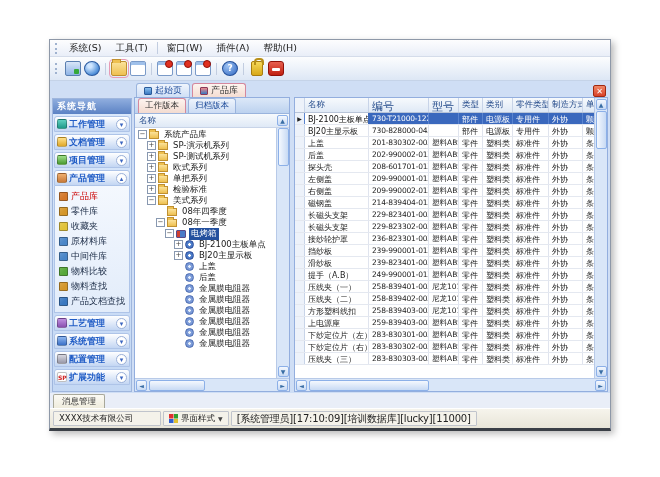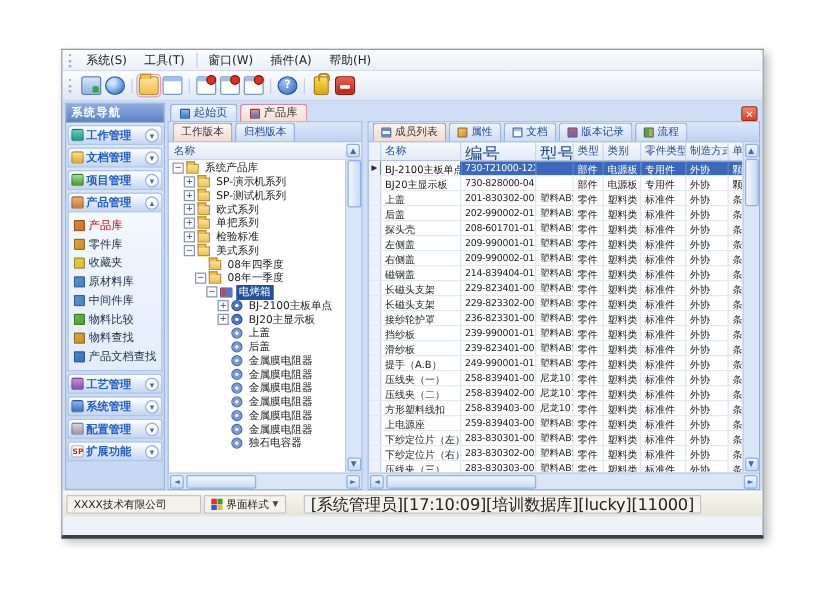--- a/index.html
+++ b/index.html
@@ -34,21 +34,21 @@
   .help-icon::after{content:"?"; position:absolute; left:0; right:0; top:1px; text-align:center; color:#fff; font-size:9px; font-weight:bold;}
   .lock-icon{background:linear-gradient(#f6d95a,#d8a818); border:1px solid #a87d10; width:12px; margin:0 2px;}
   .lock-icon::before{content:""; position:absolute; left:2px; top:-4px; width:6px; height:5px; border:2px solid #b8901a; border-bottom:none; border-radius:4px 4px 0 0;}
   .exit-icon{background:linear-gradient(#e86050,#c02010); border:1px solid #901008; border-radius:3px;}
   .exit-icon::after{content:""; position:absolute; left:3px; top:6px; right:3px; height:3px; background:#fff; border-radius:1px;}
 
   
   .content{height:312px; display:flex; padding:1px 2px; gap:2px; background:#cfdef5;}
 
   
-  .sidebar{width:80px; background:linear-gradient(#dae8fb,#c4d8f4); border:1px solid #9fb6dd; display:flex; flex-direction:column;}
+  .sidebar{width:80px; background:linear-gradient(#dae8fb,#c4d8f4); border:1px solid #9fb6dd; display:flex; flex-direction:column;margin-top:16px;}
   .sidebar-header{height:15px; background:linear-gradient(#8fadde,#5b82c4); color:#fff; font-size:9px; font-weight:bold;
     display:flex; align-items:center; padding-left:4px; letter-spacing:1px;}
   .sidebar-body{flex:1; overflow:hidden; padding:2px 1px;}
   .group{margin-bottom:2px;}
   .group-header{height:16px; background:linear-gradient(#ffffff,#c3d6f3); border:1px solid #aec4e8; border-radius:3px 3px 0 0;
     display:flex; align-items:center; padding:0 2px 0 2px; color:#215dc6; font-size:9px; font-weight:bold; cursor:pointer;}
   .group-header .glabel{flex:1; overflow:hidden; white-space:nowrap;}
   .gicon{width:10px; height:10px; border-radius:2px; margin-right:2px; flex:0 0 auto; border:1px solid rgba(0,0,0,.25);}
   .gi-work{background:linear-gradient(#5fd0c0,#1f9a8a);}
   .gi-doc{background:linear-gradient(#ffe18a,#e0a828);}
@@ -129,41 +129,41 @@
   .gridwrap{flex:1; display:flex; min-height:0;}
   .cols-area{flex:1; overflow:hidden; display:flex; flex-direction:column;}
   .grow{display:flex; height:12px; border-bottom:1px solid #e4e8f0; flex:0 0 auto;}
   .ghead{display:flex; height:15px; background:linear-gradient(#f7fafd,#dfe9f6); border-bottom:1px solid #b8c4d8; flex:0 0 auto;}
   .gcell{flex:0 0 auto; padding:1px 2px 0 3px; font-size:8px; white-space:nowrap; overflow:hidden; border-right:1px solid #e0e4ee; color:#222;}
   .ghead .gcell{color:#234a8a; font-size:8.5px; border-right:1px solid #c8d4e8;}
   .ci{width:10px; background:#edf2fa; border-right:1px solid #c8d4e8; font-size:6px; color:#222; text-align:center; padding:0;}
   .grow .ci{line-height:11px;}
   .c0{width:64px;} .c1{width:60px; font-size:7.5px; letter-spacing:-0.2px;} .c2{width:30px; font-size:7.5px;}
   .c3{width:24px;} .c4{width:30px;} .c5{width:36px;} .c6{width:34px;} .c7{width:18px;}
-  .ghead .c1,.ghead .c2{font-size:14px; letter-spacing:0;}
+  .ghead .c1,.ghead .c2{font-size:11px; letter-spacing:0;}
   .grow.selected .gcell{background:#3a68bd; color:#fff; border-right-color:#5a84cf;}
   .grow.selected .gcell.focused{background:#fff; color:#111; border-right-color:#3a68bd;}
   .grow.selected .ci{background:#edf2fa; color:#222;}
   .gbody{flex:1; overflow:hidden;}
 
   
   .message-row{height:15px; background:#e9eef8; display:flex; align-items:flex-end; padding-left:3px;}
   .message-tab{height:14px; background:linear-gradient(#fbfaf4,#efecdd); border:1px solid #a8a89a; border-bottom:none;
     border-radius:2px 2px 0 0; font-size:8.5px; color:#333; padding:1px 8px 0 8px;}
   .statusbar{height:20px; background:linear-gradient(#f6f4ec,#e8e5d8); border-top:1px solid #fff; display:flex; align-items:center; padding:0 3px; gap:2px; font-size:8.5px; color:#222;}
   .scell{height:15px; border:1px solid #c0c4cc; border-radius:1px; background:#f4f2ea; display:flex; align-items:center; padding:0 5px; white-space:nowrap; overflow:hidden;}
   .scell.company{width:108px;}
   .scell.operation{flex:1;}
   .style-icon{width:9px; height:9px; margin-right:3px; flex:0 0 auto;
     background:linear-gradient(#e03030,#e03030) 0 0/50% 50% no-repeat,
                linear-gradient(#30a030,#30a030) 100% 0/50% 50% no-repeat,
                linear-gradient(#3060d0,#3060d0) 0 100%/50% 50% no-repeat,
                linear-gradient(#e0c030,#e0c030) 100% 100%/50% 50% no-repeat;}
   .dd-arrow{font-size:6px; color:#444; margin-left:3px;}
-  .scell.session{font-size:13px; letter-spacing:-0.2px;margin-left:12px;}
+  .scell.session{font-size:10px; letter-spacing:-0.2px;}
 </style>
 </head>
 <body>
 
 <div class="window">
 
   <div class="menubar">
     <span class="grip"></span>
     <span id="menubar-items" style="display:flex;align-items:center">
         <span class="menu-item">系统(S)</span>
@@ -418,65 +418,38 @@
                 <div class="tnode" style="padding-left: 39px;">
     <span class="toggle none"></span>
     <span class="nicon ni-part"></span>
     <span class="tlabel">金属膜电阻器</span>
   </div>
                 <div class="tnode" style="padding-left: 39px;">
     <span class="toggle none"></span>
     <span class="nicon ni-part"></span>
     <span class="tlabel">金属膜电阻器</span>
   </div>
-                <div class="tnode" style="padding-left: 39px;">
-    <span class="toggle none"></span>
-    <span class="nicon ni-part"></span>
-    <span class="tlabel">独石电容器</span>
-  </div>
               </div>
             <div class="vscroll">
               <div class="vthumb"></div>
               <div class="hspace"></div>
               <div class="sbtn">▼</div>
             </div>
           </div>
           <div class="hscroll">
             <div class="sbtn">◄</div>
             <div class="hthumb"></div>
             <div class="hspace"></div>
             <div class="sbtn">►</div>
           </div>
         </div>
 
         <div class="splitter"></div>
 
         <div class="right-panel">
-          <div class="rp-tabs" id="rp-tabs">
-              <span class="stab active">
-    <span class="tabicon ti-list"></span>
-    <span class="stlabel">成员列表</span>
-  </span>
-              <span class="stab">
-    <span class="tabicon ti-props"></span>
-    <span class="stlabel">属性</span>
-  </span>
-              <span class="stab">
-    <span class="tabicon ti-doc"></span>
-    <span class="stlabel">文档</span>
-  </span>
-              <span class="stab">
-    <span class="tabicon ti-version"></span>
-    <span class="stlabel">版本记录</span>
-  </span>
-              <span class="stab">
-    <span class="tabicon ti-flow"></span>
-    <span class="stlabel">流程</span>
-  </span>
-            </div>
           <div class="gridwrap">
             <div class="cols-area">
               <div class="ghead" id="grid-head">
                   <span class="gcell ci"></span>
                   <span class="gcell c0">名称</span>
                   <span class="gcell c1">编号</span>
                   <span class="gcell c2">型号</span>
                   <span class="gcell c3">类型</span>
                   <span class="gcell c4">类别</span>
                   <span class="gcell c5">零件类型</span>
@@ -729,20 +702,23 @@
             <div class="hthumb" style="width:120px"></div>
             <div class="hspace"></div>
             <div class="sbtn">►</div>
           </div>
         </div>
 
       </div>
     </div>
   </div>
 
+  <div class="message-row">
+    <span class="message-tab">消息管理</span>
+  </div>
 
   <div class="statusbar">
     <div class="scell company">XXXX技术有限公司</div>
     <div class="scell">
       <span class="style-icon"></span>
       <span>界面样式</span>
       <span class="dd-arrow">▼</span>
     </div>
     <div class="scell session">[系统管理员][17:10:09][培训数据库][lucky][11000]</div>
   </div>

